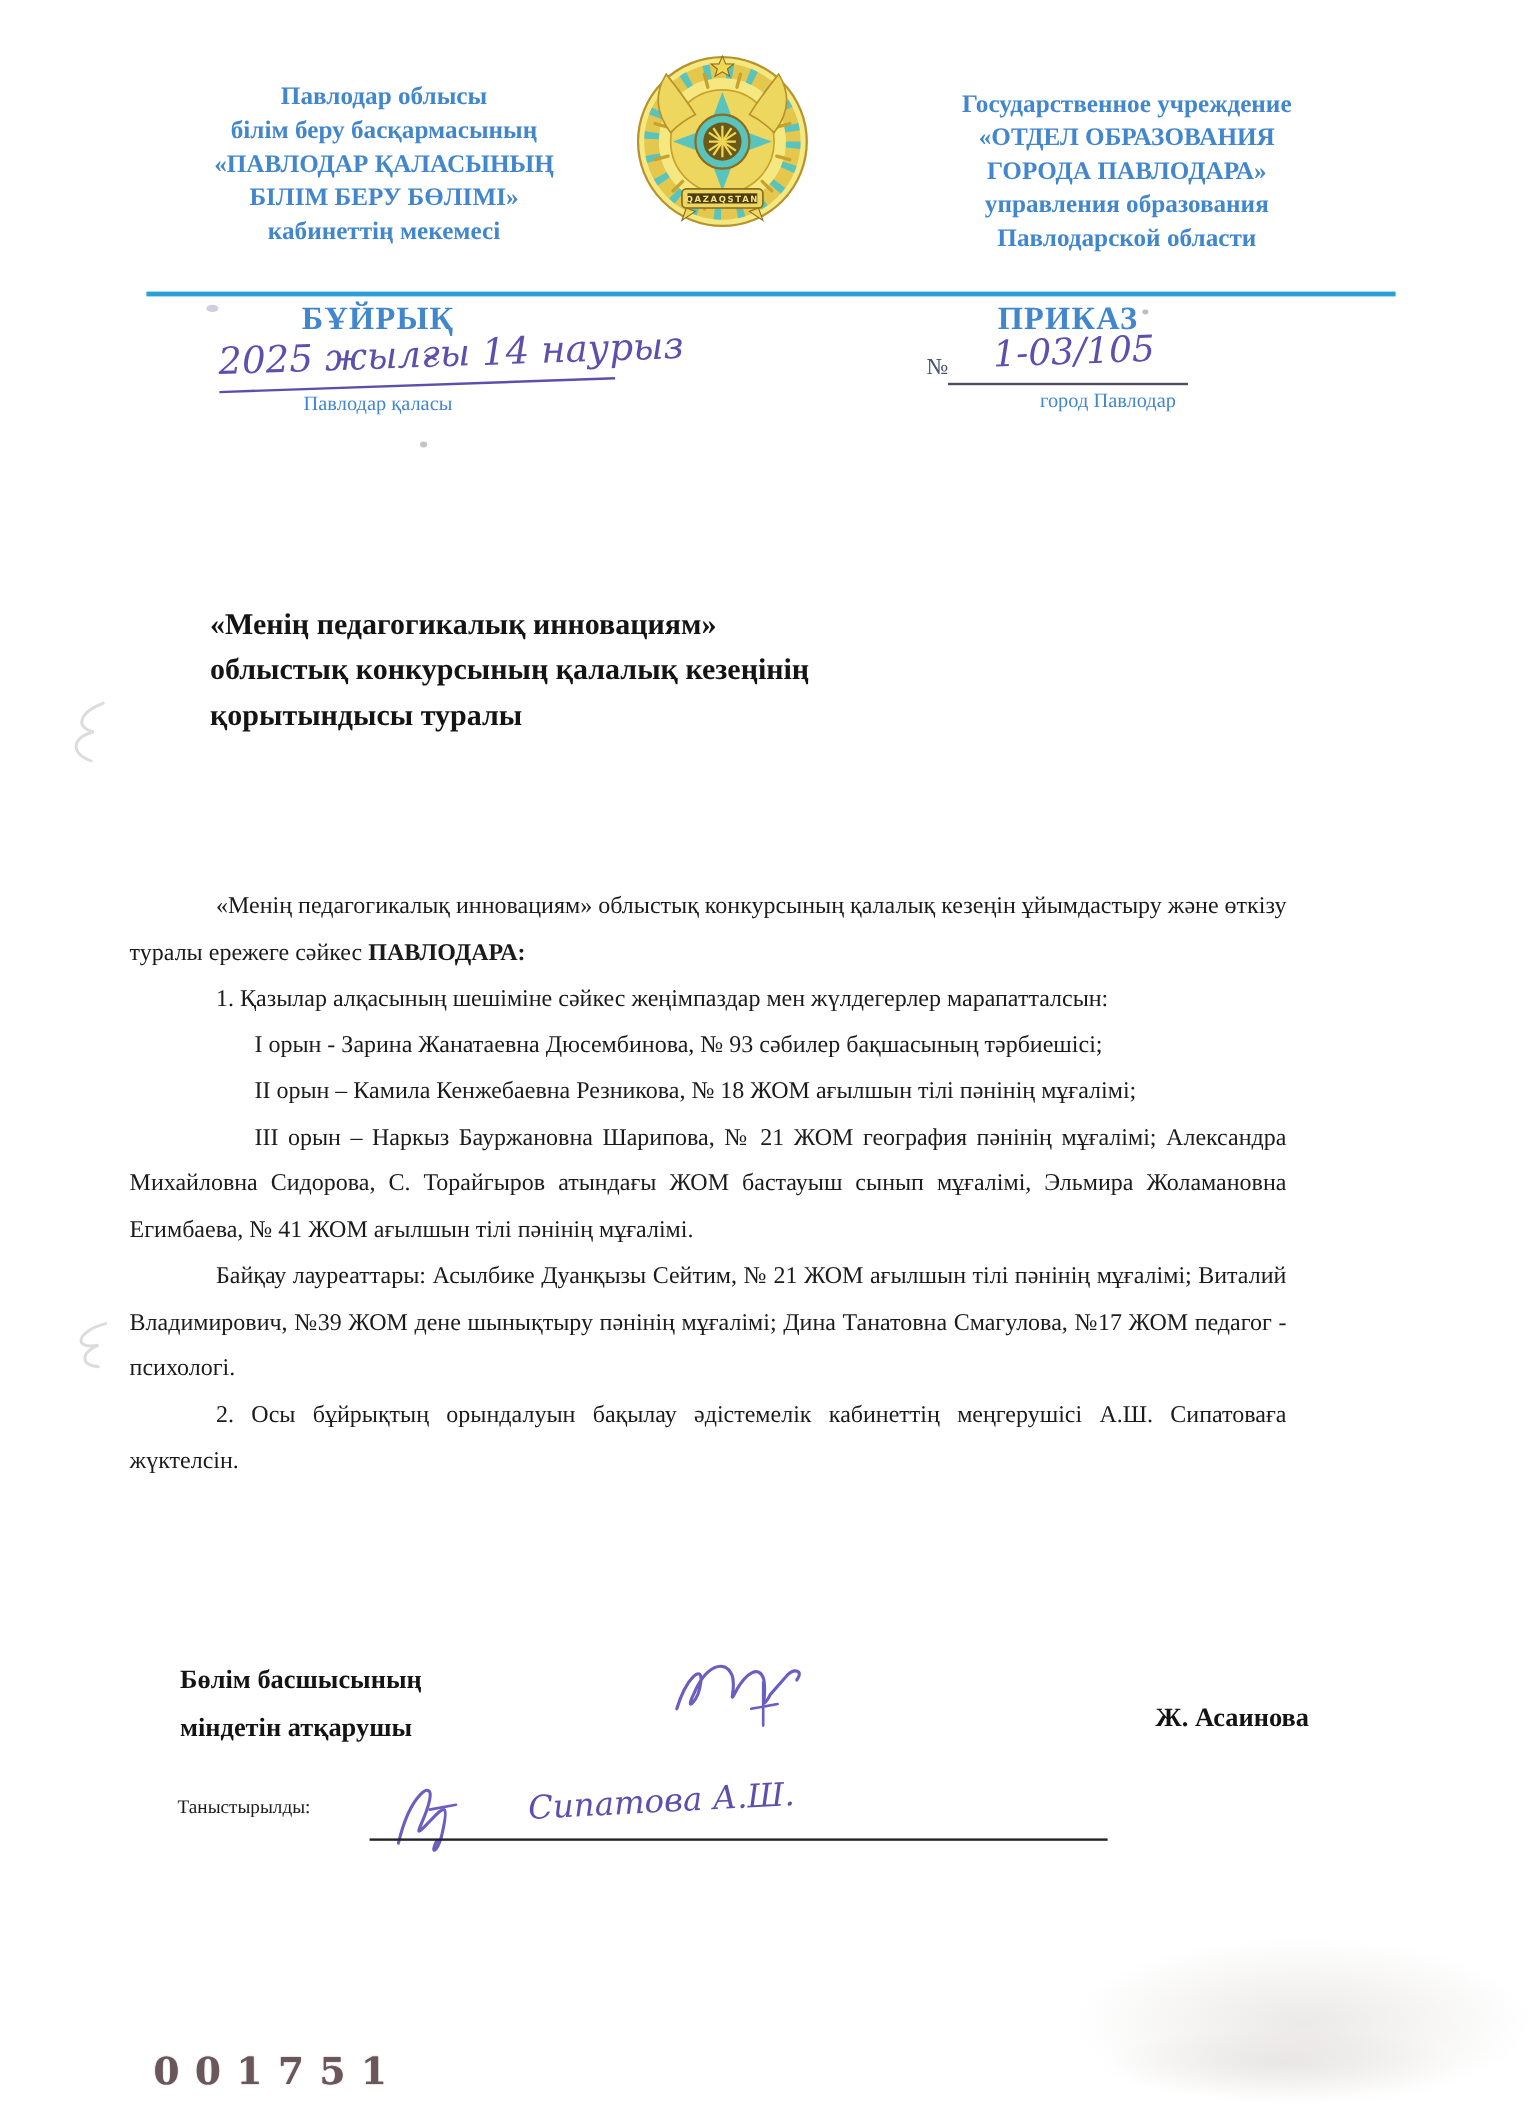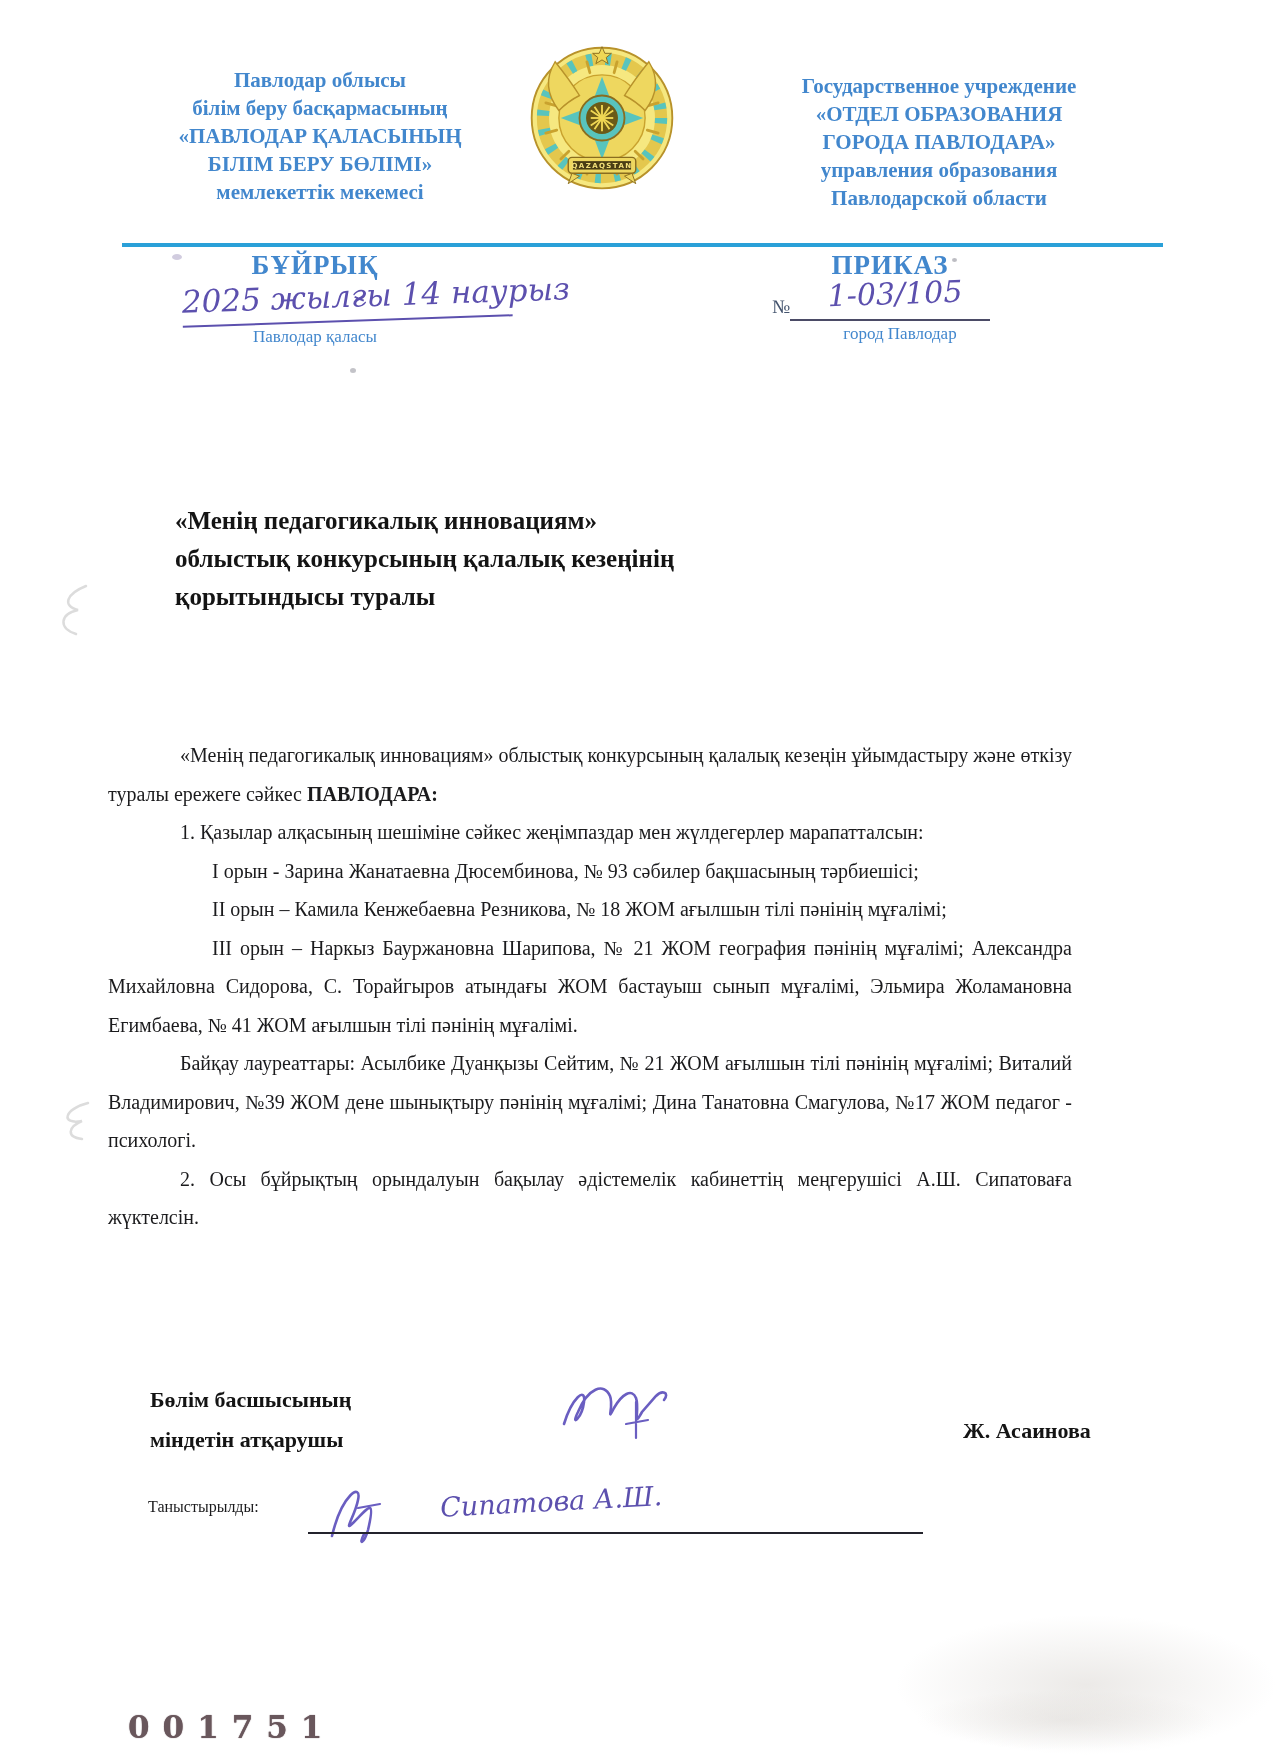--- a/index.html
+++ b/index.html
@@ -22,21 +22,21 @@
        letter-spacing:1px;text-align:center;}
   .order-title.kz{left:190px;top:250px;width:250px;}
   .order-title.ru{left:800px;top:250px;width:180px;}
   .hand{font-style:italic;color:#5c50ae;
        font-family:"DejaVu Serif","Liberation Serif",serif;}
   .hand-date{position:absolute;left:182px;top:278px;width:330px;font-size:31px;
        transform:rotate(-2deg);border-bottom:2px solid #5c50ae;
        padding-bottom:6px;text-align:center;white-space:nowrap;}
   .place{position:absolute;color:#4287cd;font-size:17px;text-align:center;}
   .place.kz{left:190px;top:327px;width:250px;}
-  .place.ru{left:820px;top:324px;width:160px;}
+  .place.ru{left:820px;top:324px;width:160px;text-align:right;}
   .num-prefix{position:absolute;left:772px;top:296px;color:#44546e;
        font-size:19px;}
   .hand-number{position:absolute;left:800px;top:276px;width:190px;
        font-size:30px;transform:rotate(-2deg);text-align:center;
        white-space:nowrap;}
   .num-underline{position:absolute;left:790px;top:319px;width:200px;height:2px;
        background:#4b4b66;}
   
   .subject{position:absolute;left:175px;top:502px;width:580px;
        font-weight:bold;font-size:25px;line-height:38px;color:#141414;}
@@ -75,21 +75,21 @@
 </head>
 <body>
 
 <div class="page">
 
   <div class="org org-left">
     <div>Павлодар облысы</div>
     <div>білім беру басқармасының</div>
     <div>«ПАВЛОДАР ҚАЛАСЫНЫҢ</div>
     <div>БІЛІМ БЕРУ БӨЛІМІ»</div>
-    <div>мемлекеттік мекемесі</div>
+    <div>кабинеттің мекемесі</div>
   </div>
 
   <div class="org org-right">
     <div>Государственное учреждение</div>
     <div>«ОТДЕЛ ОБРАЗОВАНИЯ</div>
     <div>ГОРОДА ПАВЛОДАРА»</div>
     <div>управления образования</div>
     <div>Павлодарской области</div>
   </div>
 

